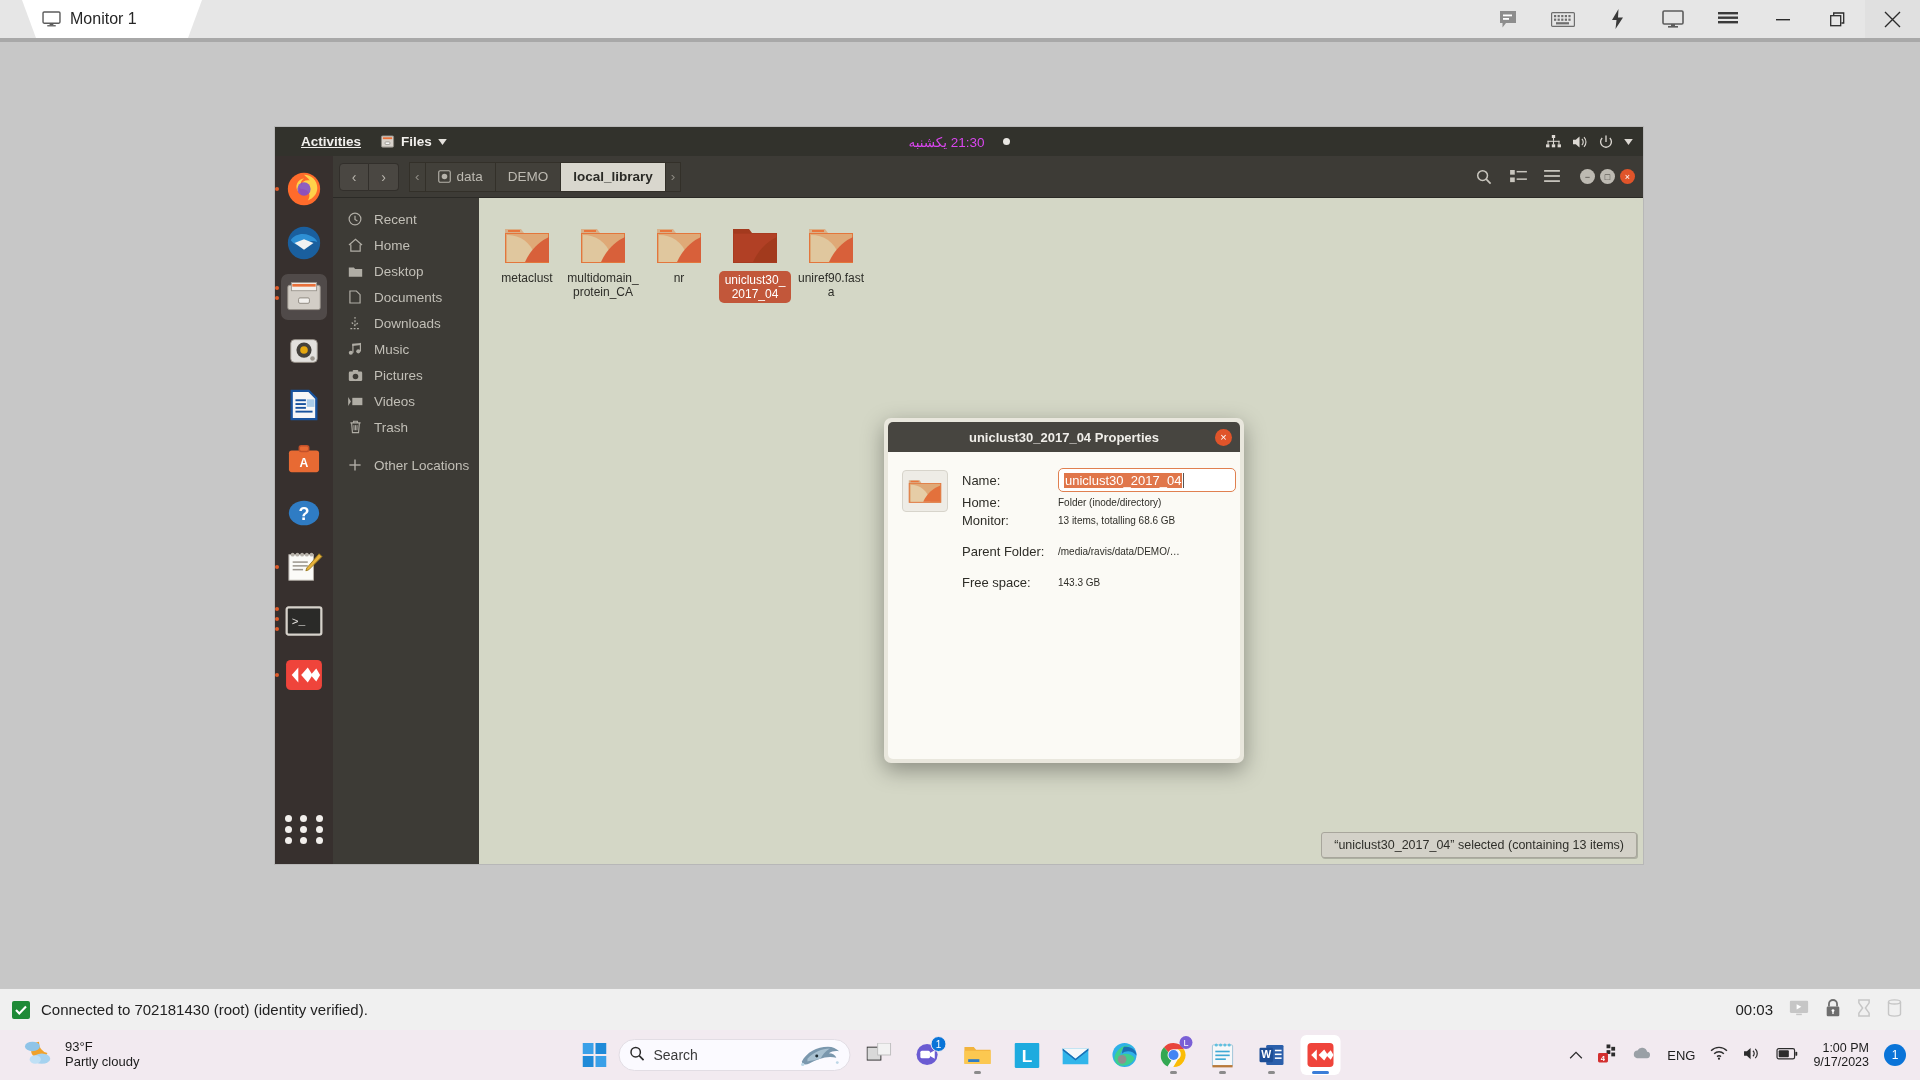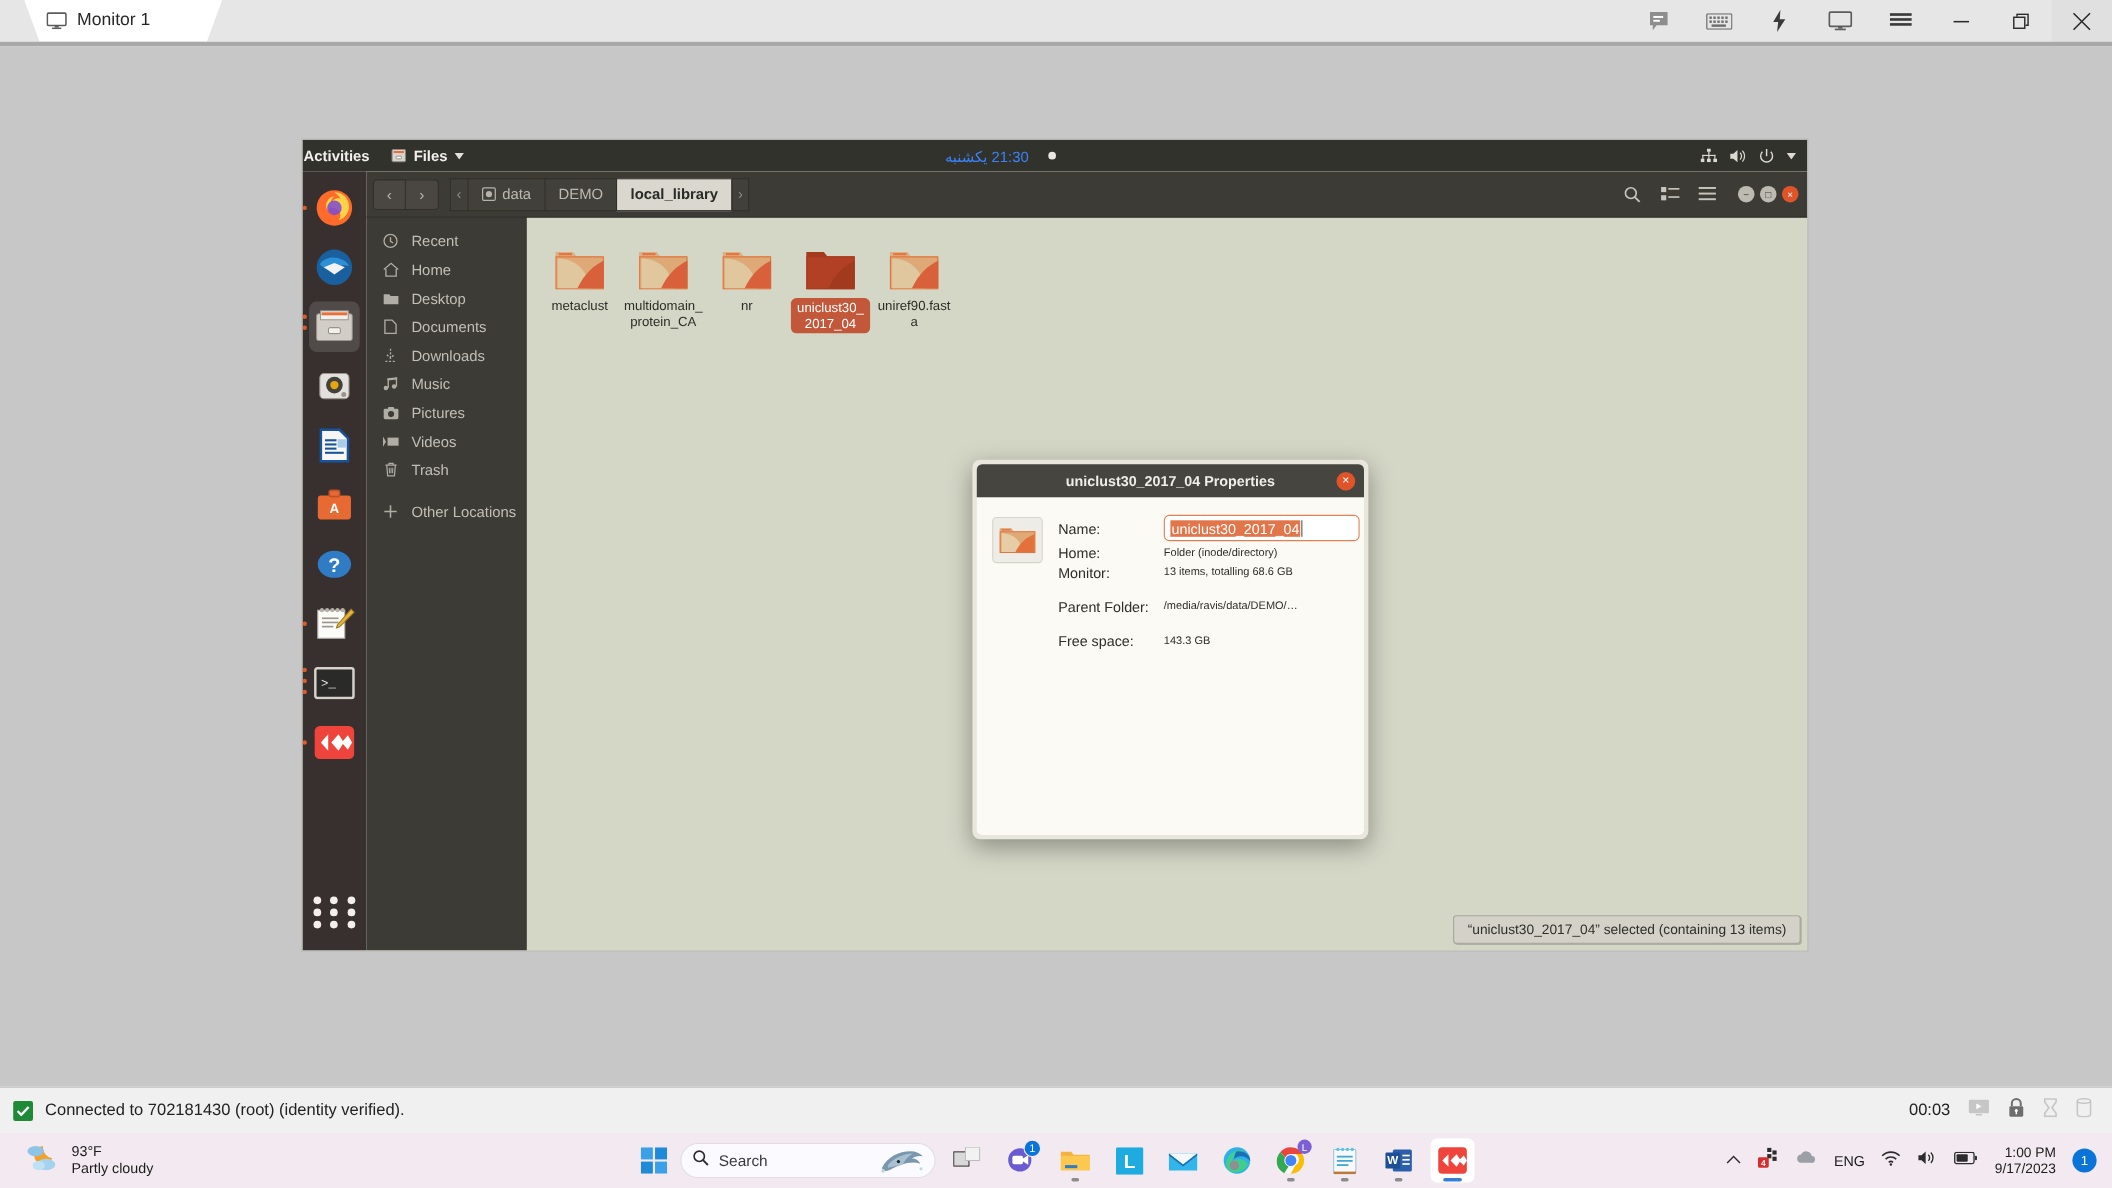--- a/index.html
+++ b/index.html
@@ -78,28 +78,28 @@
     overflow: hidden;
     box-shadow: 0 0 0 1px rgba(0,0,0,.08);
   }
 
   
   #gnome-topbar {
     position: absolute; left:0; top:0; width: 1368px; height: 29px;
     background: #32322c; color: #e8e6e3;
     display: flex; align-items: center; font-size: 13.5px;
   }
-  #gnome-activities { padding: 0 11px 0 1px; color:#f2f0ed; font-weight:600; }
+  #gnome-activities { padding: 0 11px 0 26px; color:#f2f0ed; font-weight:600;text-decoration:underline; }
   #gnome-appmenu { display:flex; align-items:center; gap:6px; padding: 0 8px; }
   #gnome-appmenu-label { font-weight: 600; color:#f2f0ed; }
   #gnome-clock {
     position: absolute; left: 0; right: 0; margin: 0 auto;
     width: 200px; text-align: center;
-    display:flex; align-items:center; justify-content:flex-end; gap:18px;
-    font-size: 13.5px; color:#3b82f6;
+    display:flex; align-items:center; justify-content:center; gap:18px;
+    font-size: 13.5px; color:#d946ef;
     direction: rtl;
   }
   #gnome-clock .dot { width:7px; height:7px; border-radius:50%; background:#e9e7e2; }
   #gnome-status { margin-left:auto; display:flex; align-items:center; gap:11px; padding-right:10px; }
 
   
   #ubuntu-dock {
     position: absolute; left: 0; top: 29px; width: 58px; height: 708px;
     background: #37302e;
     display: flex; flex-direction: column; align-items: center;
@@ -172,21 +172,21 @@
     width: 146px; background: #3d3b36; padding-top: 8px; flex-shrink: 0;
   }
   .side-item {
     height: 26px; display:flex; align-items:center; gap: 11px;
     padding-left: 14px; font-size: 13.5px; color: #c2bfb7;
   }
   .side-item .si-icon { width: 16px; display:flex; justify-content:center; color:#b0ada5; }
   #side-other { margin-top: 12px; }
 
   #files-content {
-    flex: 1; background: #d4d7c6; position: relative; min-width: 0;
+    flex: 1; background: #d4d7c6; position: relative; min-width: 0; border-radius: 15px;
   }
   #icon-grid {
     display: flex; gap: 0px; padding: 22px 0 0 10px;
   }
   .file-item {
     width: 76px; display: flex; flex-direction: column; align-items: center;
     padding: 3px 2px;
   }
   .file-icon { width: 54px; height: 44px; position: relative; margin-bottom: 4px; }
   .file-label {

